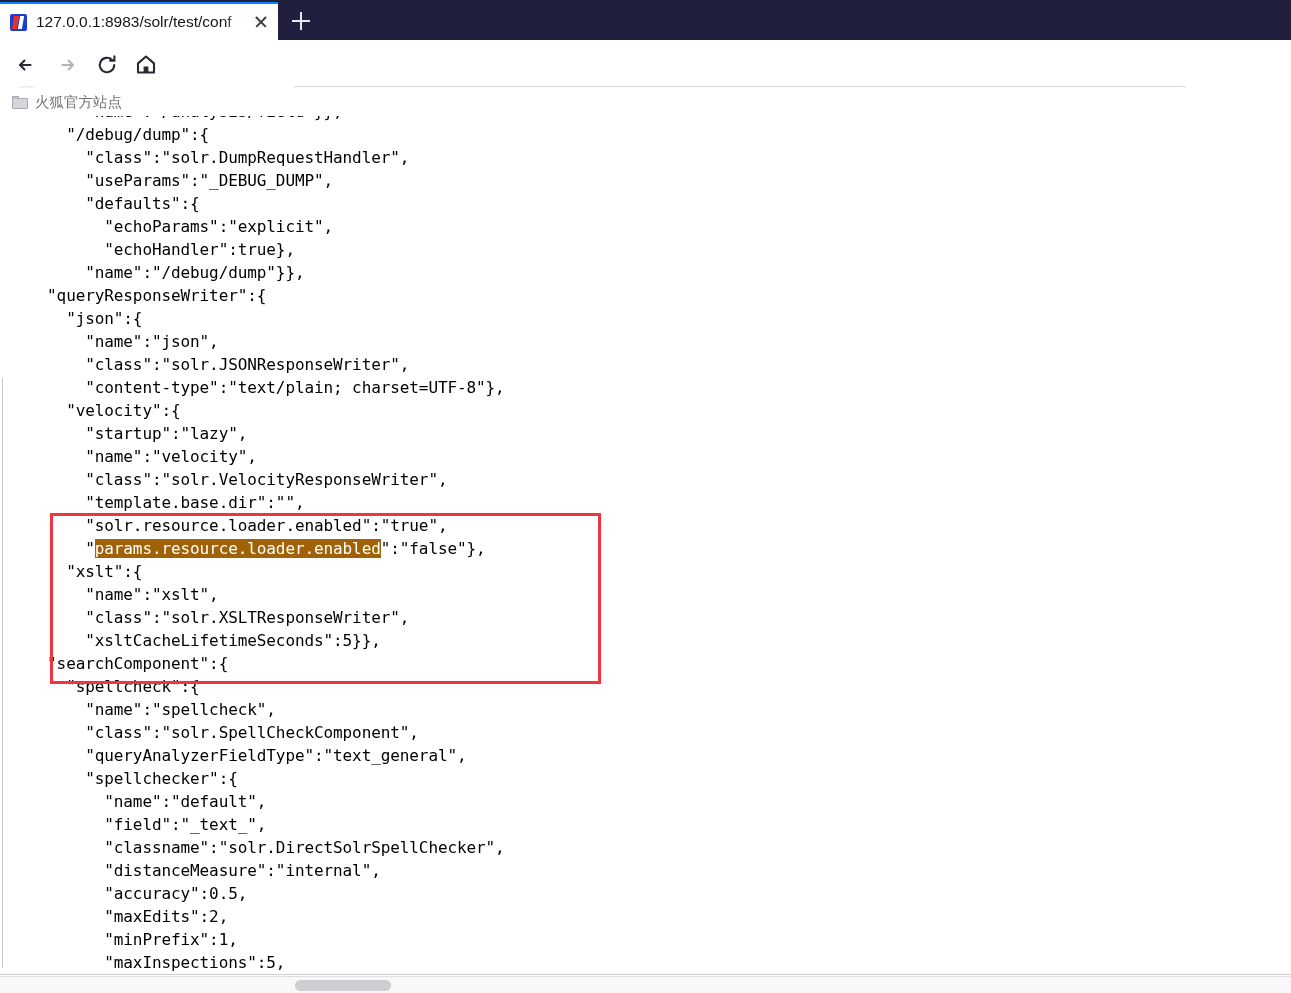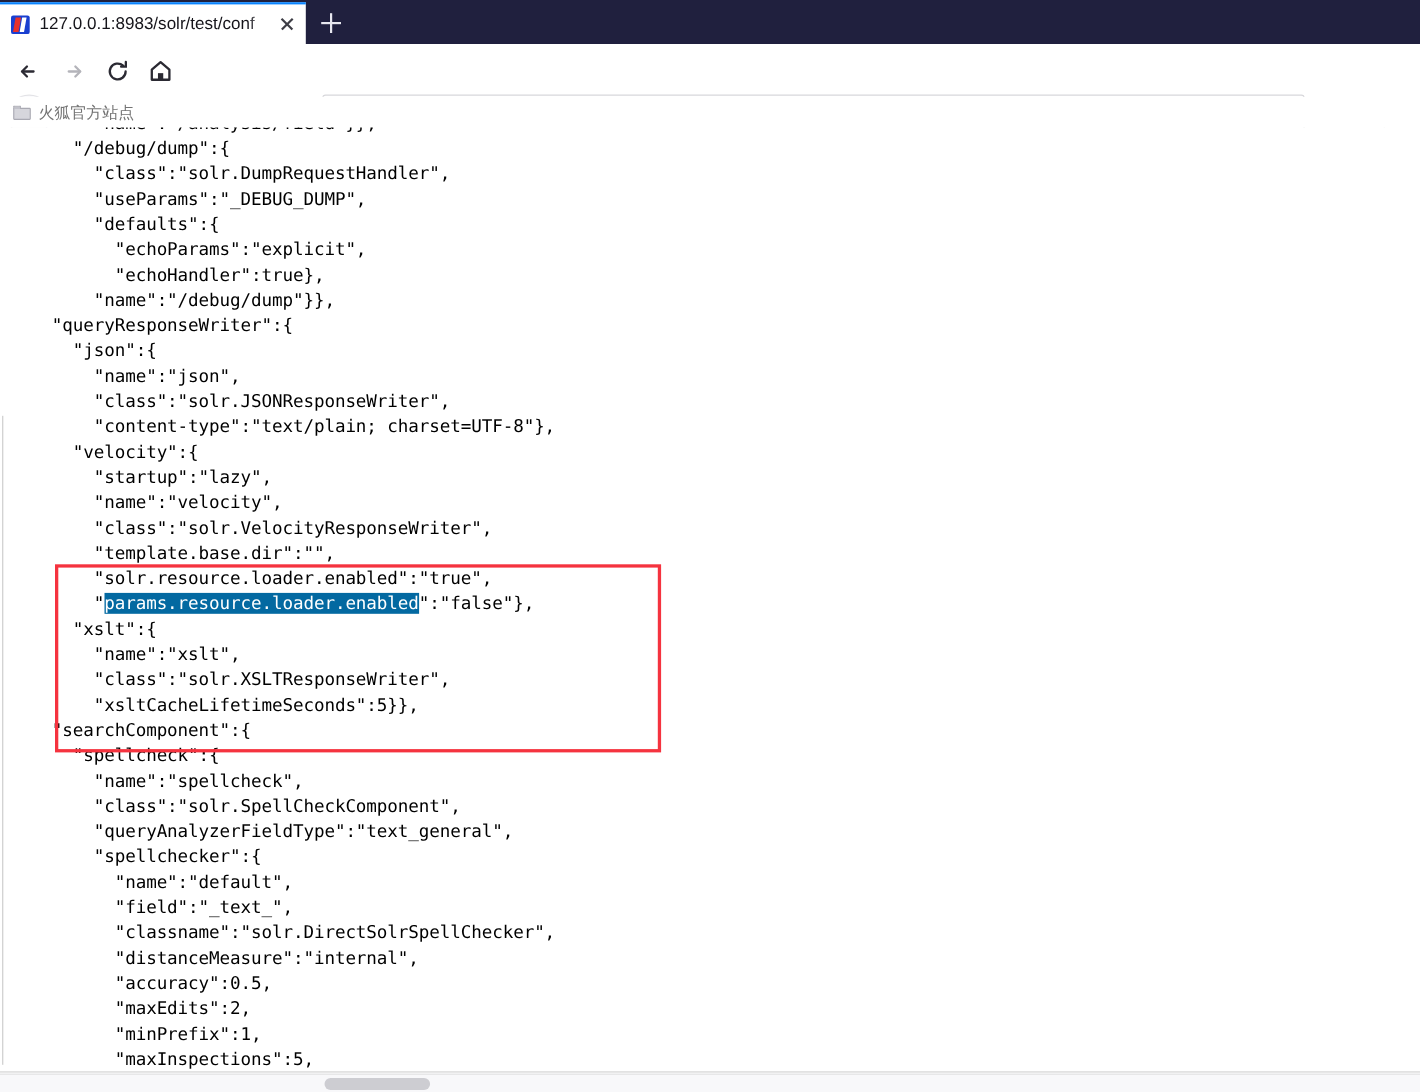--- a/index.html
+++ b/index.html
@@ -236,21 +236,21 @@
     margin: 0;
     padding: 0 0 0 28px;
     font-family: "DejaVu Sans Mono", "Liberation Mono", monospace;
     font-size: 16px;
     line-height: 23px;
     color: #000000;
     white-space: pre;
     letter-spacing: -0.1px;
   }
   pre.json .hl {
-    background: #0369a1;
+    background: #a16207;
     color: #ffffff;
   }
   
   .left-rule {
     position: absolute;
     left: 2px; top: 262px;
     width: 1px; height: 590px;
     background: #c9c9c9;
   }
 

